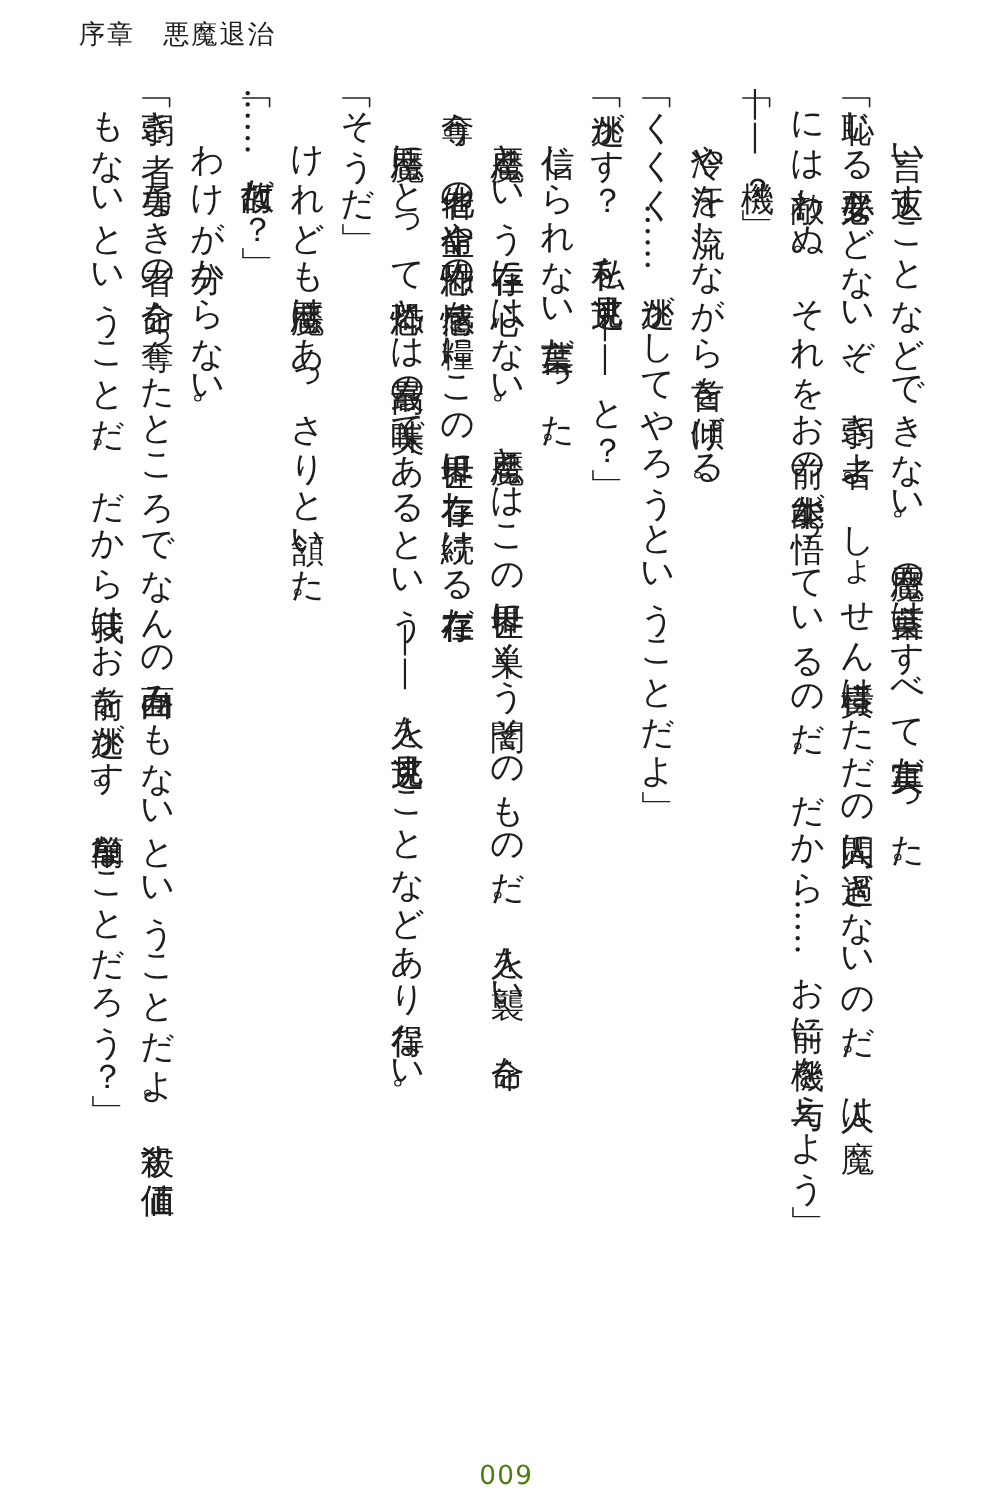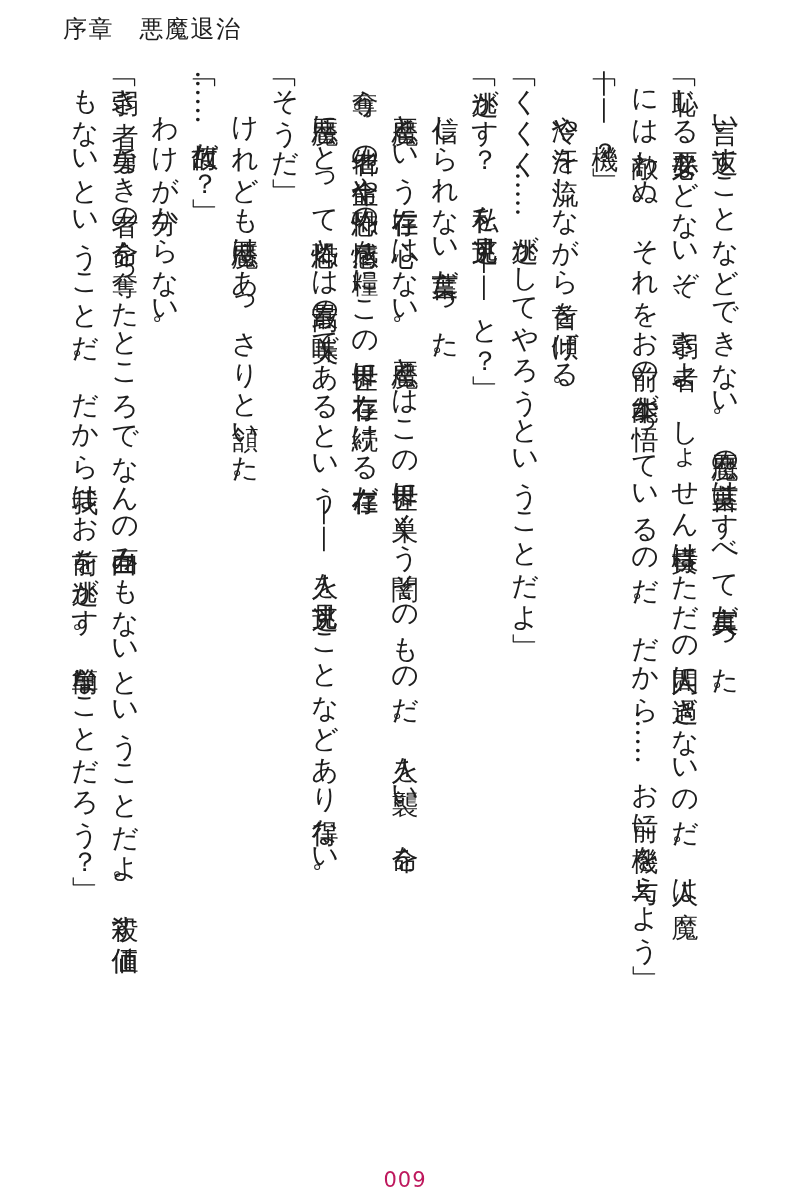--- a/index.html
+++ b/index.html
@@ -12,21 +12,21 @@
     width: 792px;
     height: 1200px;
     background: #ffffff;
     overflow: hidden;
     font-family: "DejaVu Serif", serif;
   }
   .chapter-header {
     position: absolute;
     top: 13px;
     left: 63px;
-    font-size: 24px;
+    font-size: 21px;
     letter-spacing: 1.5px;
     color: #1e1e1e;
     white-space: pre;
   }
   .text-block {
     position: absolute;
     top: 70px;
     left: 65px;
     width: 680px;
     height: 1084px;
@@ -47,21 +47,21 @@
   }
   .page-number {
     position: absolute;
     top: 1168px;
     left: 65px;
     width: 680px;
     text-align: center;
     font-family: "DejaVu Sans", sans-serif;
     font-size: 21px;
     letter-spacing: 1px;
-    color: #be185d;
+    color: #4d7c0f;
   }
 </style>
 </head>
 <body>
 
 <div class="page">
   <div class="chapter-header">序章　悪魔退治</div>
 
   <div class="text-block">
       <p class="text-line indent">言い返すことなどできない。悪魔の言葉はすべて真実だった。</p>

